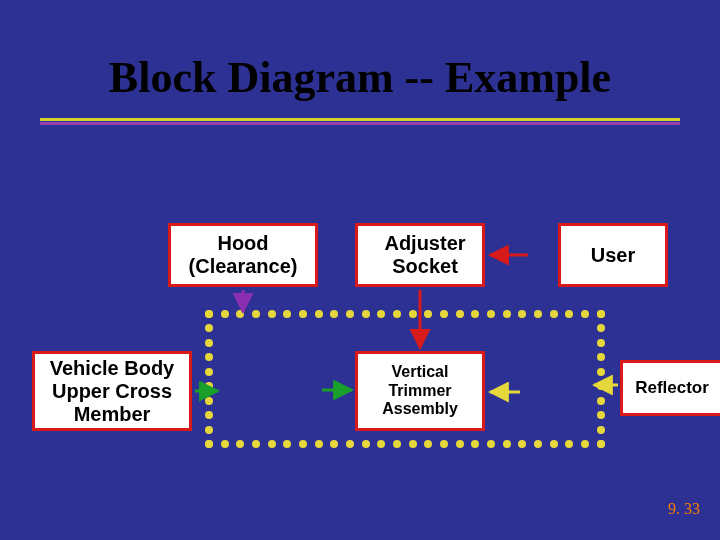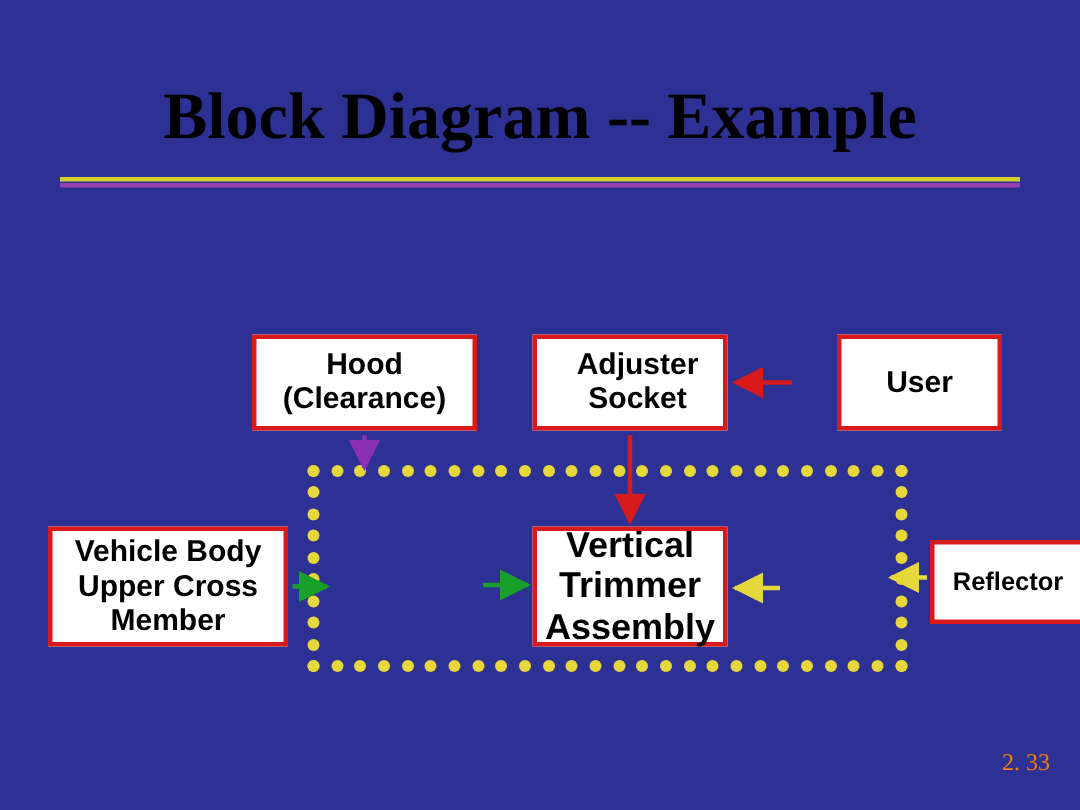--- a/index.html
+++ b/index.html
@@ -47,21 +47,21 @@
     justify-content: center;
     text-align: center;
     color: #000;
     font-weight: 700;
     line-height: 1.15;
   }
   .b-hood     { left: 168px; top: 223px; width: 150px; height: 64px; font-size: 20px; }
   .b-adjuster { left: 355px; top: 223px; width: 130px; height: 64px; font-size: 20px; padding-left: 10px; }
   .b-user     { left: 558px; top: 223px; width: 110px; height: 64px; font-size: 20px; }
   .b-vehicle  { left:  32px; top: 351px; width: 160px; height: 80px; font-size: 20px; }
-  .b-vertical { left: 355px; top: 351px; width: 130px; height: 80px; font-size: 24px; }
+  .b-vertical { left: 355px; top: 351px; width: 130px; height: 80px; font-size: 16px; }
 
   .reflector-wrap {
     position:absolute;
     left: 620px; top: 360px; width: 98px; height: 50px;
     background:#fff;
     display:flex; align-items:center; justify-content:center;
     color:#000; font-weight:700; font-size:17px;
     border: 3px solid #d91a1a;
   }
 
@@ -237,14 +237,14 @@
 
     <line x1="322" y1="390" x2="352" y2="390" stroke="#18a02b" stroke-width="3" marker-end="url(#ah-green)"></line>
 
     <line x1="195" y1="391" x2="218" y2="391" stroke="#18a02b" stroke-width="3" marker-end="url(#ah-green)"></line>
 
     <line x1="520" y1="392" x2="490" y2="392" stroke="#e6d83a" stroke-width="3" marker-end="url(#ah-yellow)"></line>
 
     <line x1="618" y1="385" x2="594" y2="385" stroke="#e6d83a" stroke-width="3" marker-end="url(#ah-yellow)"></line>
   </svg>
 
-  <div class="footer">2. 33</div>
+  <div class="footer">9. 33</div>
 </div>
 
 </body></html>

